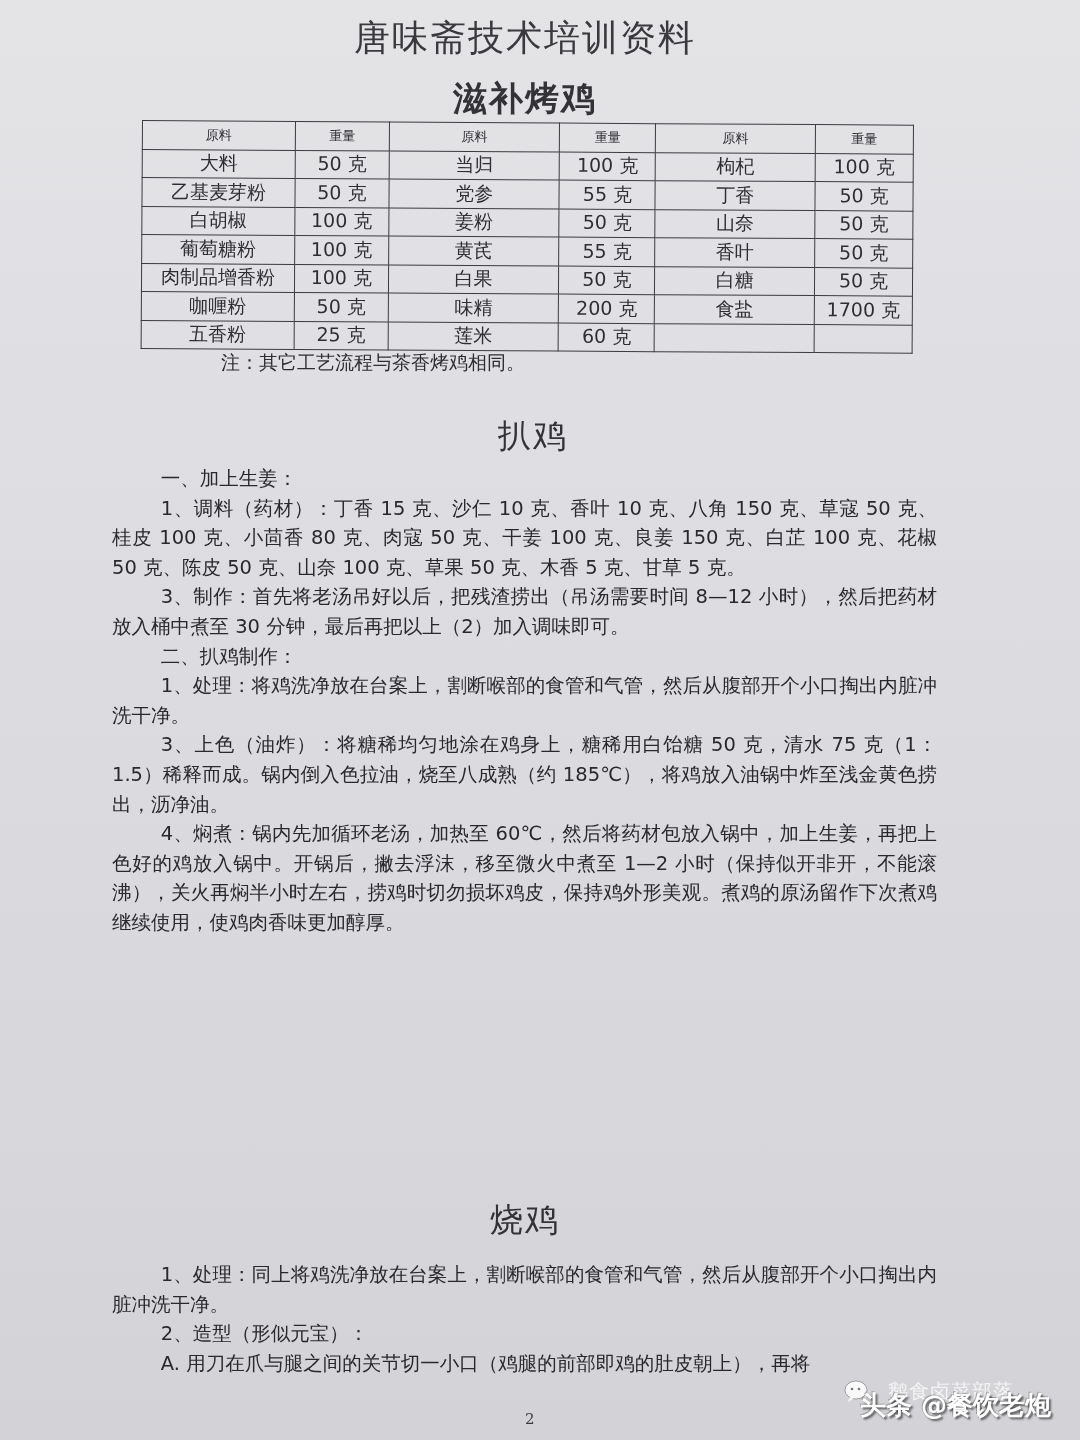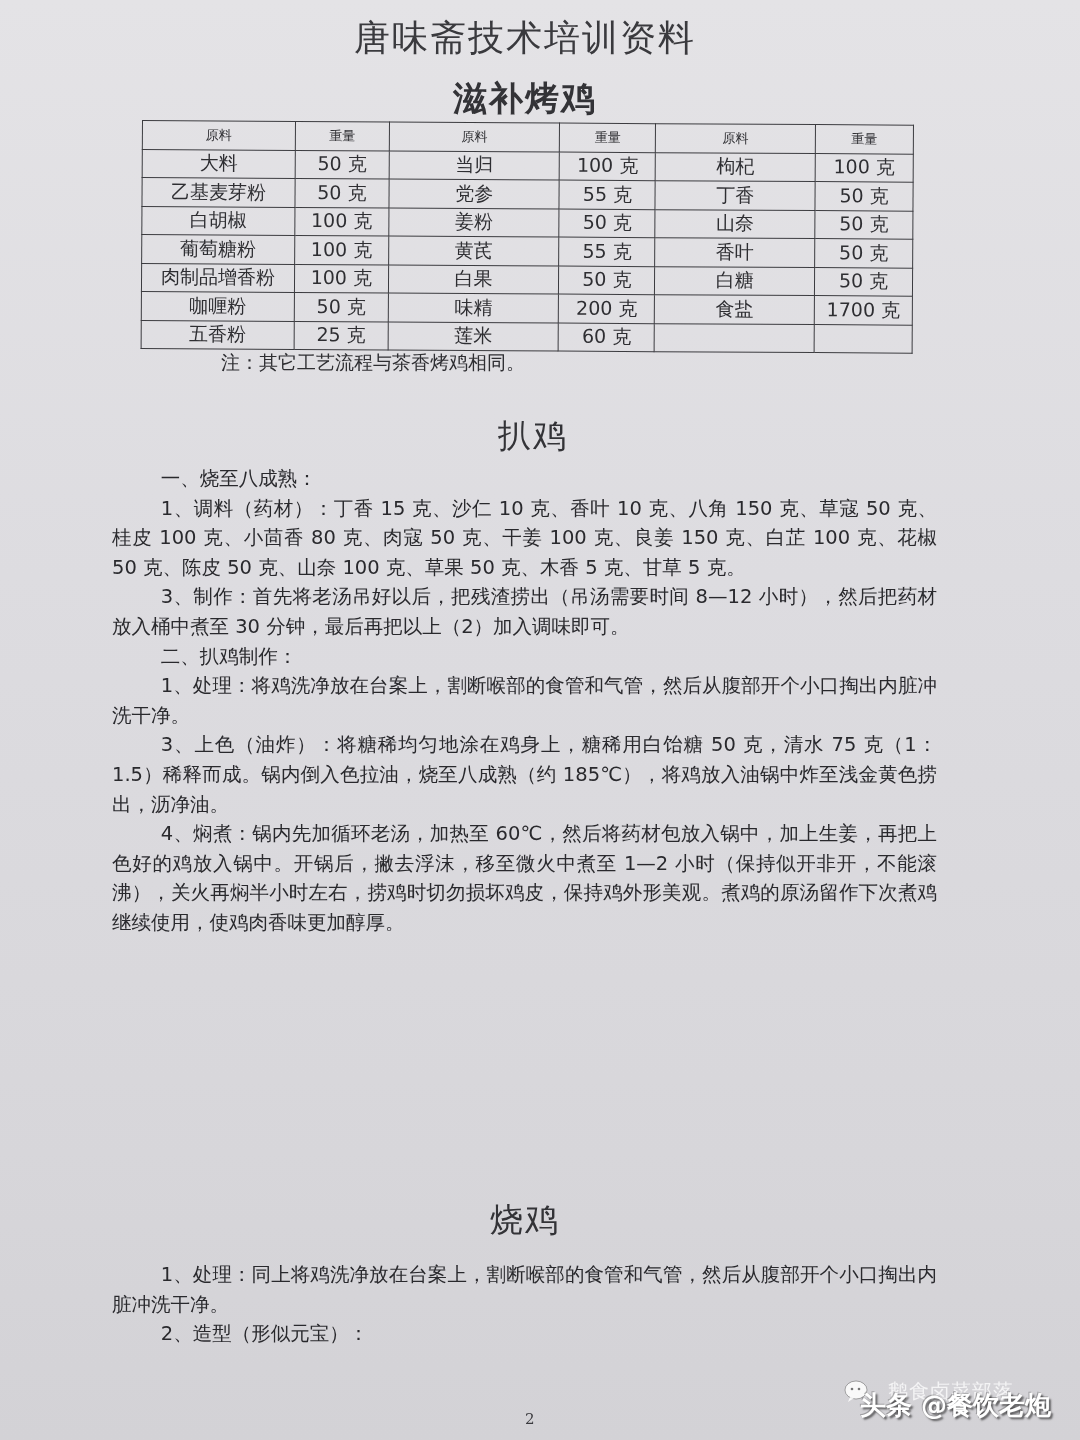--- a/index.html
+++ b/index.html
@@ -228,34 +228,35 @@
         <td></td>
       </tr>
     </tbody>
   </table>
 
   <div class="note">注：其它工艺流程与茶香烤鸡相同。</div>
 
   <div class="section-title st-2">扒鸡</div>
 
   <div class="body-block block-2">
-    <p>一、烧至八成熟：</p>
+    <p>一、加上生姜：</p>
     <p>1、调料（药材）：丁香 15 克、沙仁 10 克、香叶 10 克、八角 150 克、草寇 50 克、桂皮 100 克、小茴香 80 克、肉寇 50 克、干姜 100 克、良姜 150 克、白芷 100 克、花椒 50 克、陈皮 50 克、山奈 100 克、草果 50 克、木香 5 克、甘草 5 克。</p>
     <p>3、制作：首先将老汤吊好以后，把残渣捞出（吊汤需要时间 8—12 小时），然后把药材放入桶中煮至 30 分钟，最后再把以上（2）加入调味即可。</p>
     <p>二、扒鸡制作：</p>
     <p>1、处理：将鸡洗净放在台案上，割断喉部的食管和气管，然后从腹部开个小口掏出内脏冲洗干净。</p>
     <p>3、上色（油炸）：将糖稀均匀地涂在鸡身上，糖稀用白饴糖 50 克，清水 75 克（1：1.5）稀释而成。锅内倒入色拉油，烧至八成熟（约 185℃），将鸡放入油锅中炸至浅金黄色捞出，沥净油。</p>
     <p>4、焖煮：锅内先加循环老汤，加热至 60℃，然后将药材包放入锅中，加上生姜，再把上色好的鸡放入锅中。开锅后，撇去浮沫，移至微火中煮至 1—2 小时（保持似开非开，不能滚沸），关火再焖半小时左右，捞鸡时切勿损坏鸡皮，保持鸡外形美观。煮鸡的原汤留作下次煮鸡继续使用，使鸡肉香味更加醇厚。</p>
   </div>
 
   <div class="section-title st-3">烧鸡</div>
 
   <div class="body-block block-3">
     <p>1、处理：同上将鸡洗净放在台案上，割断喉部的食管和气管，然后从腹部开个小口掏出内脏冲洗干净。</p>
     <p>2、造型（形似元宝）：</p>
+    <p>A. 用刀在爪与腿之间的关节切一小口（鸡腿的前部即鸡的肚皮朝上），再将</p>
   </div>
 
   <div class="page-number">2</div>
 
   <div class="watermark">
     <svg class="wm-bubble" viewBox="0 0 28 24">
       <ellipse cx="12" cy="10" rx="11" ry="9" fill="rgba(255,255,255,0.85)" stroke="rgba(90,90,90,0.5)" stroke-width="1"></ellipse>
       <path d="M6 17 L4 22 L10 18 Z" fill="rgba(255,255,255,0.85)"></path>
       <circle cx="8" cy="9" r="1.3" fill="#777"></circle>
       <circle cx="15" cy="9" r="1.3" fill="#777"></circle>

